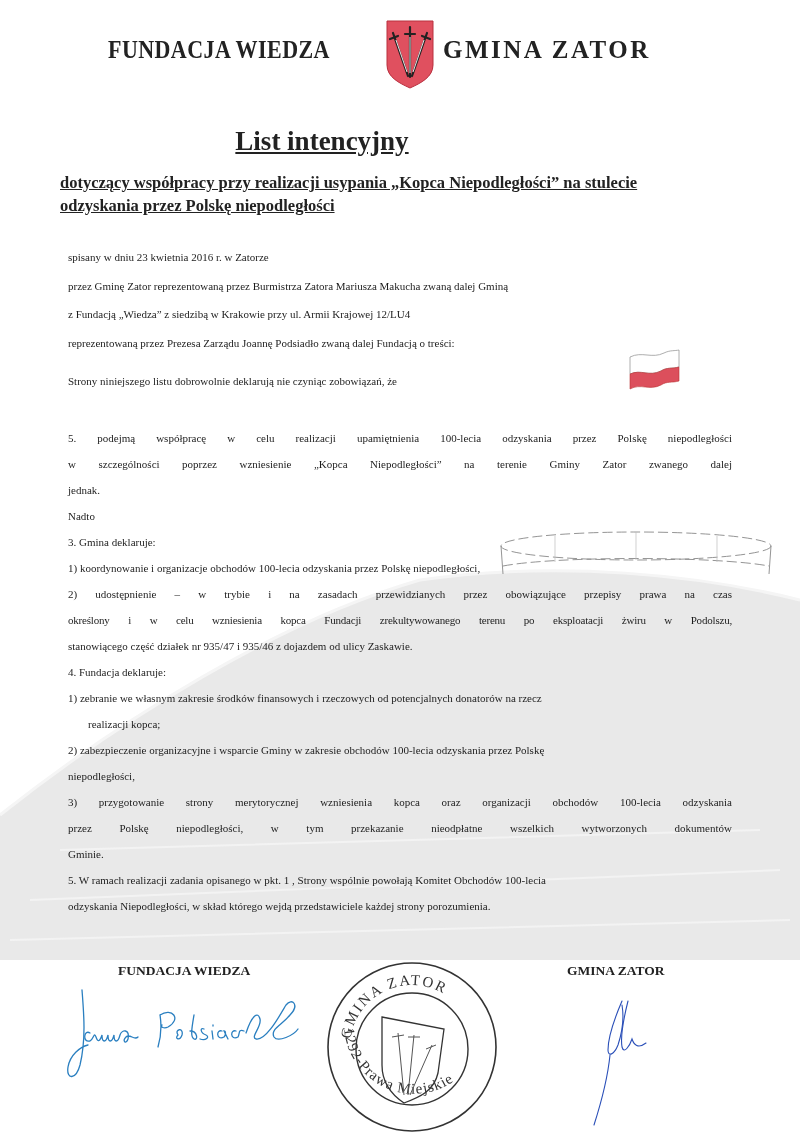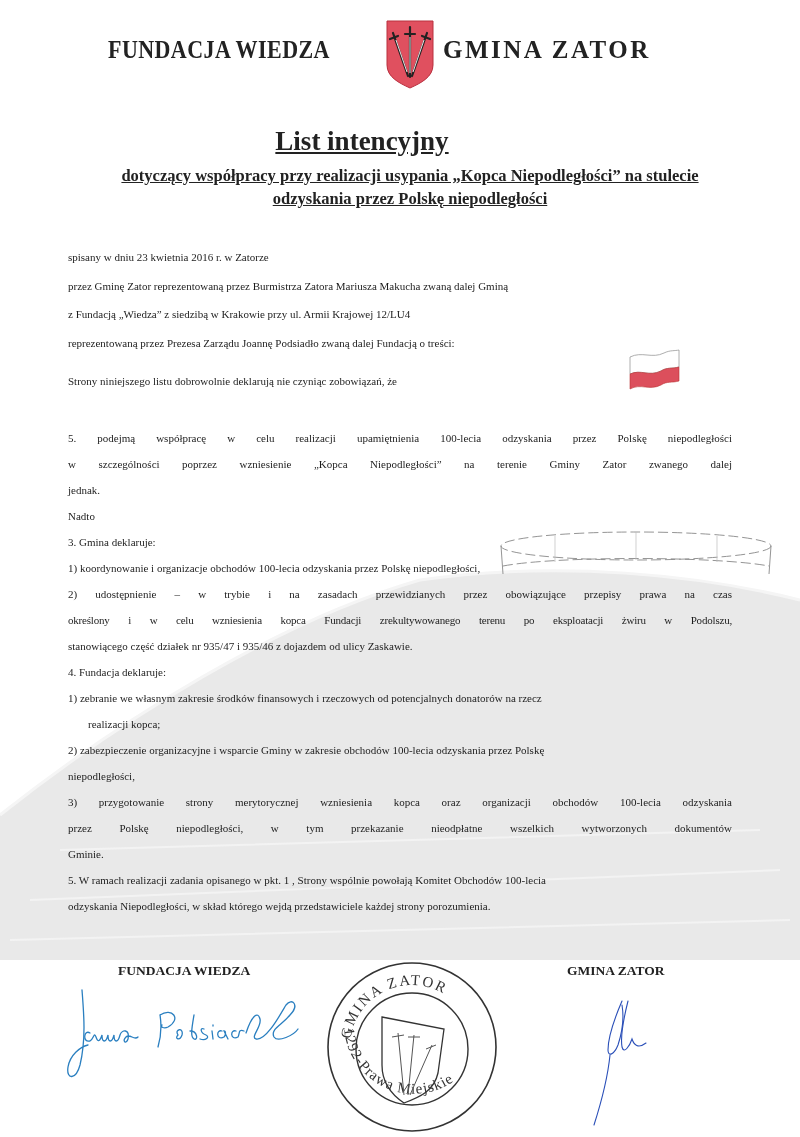--- a/index.html
+++ b/index.html
@@ -25,24 +25,23 @@
     position:absolute; left:443px; top:36px;
     font-family:"Liberation Serif", serif; font-size:25px; letter-spacing:2.5px;
     font-weight:bold; color:#222;
   }
   .crest { position:absolute; left:385px; top:19px; width:50px; height:70px; }
 
   .title {
     position:absolute; top:126px; left:0; width:644px; text-align:center; z-index:2;
     font-size:27px; font-weight:bold; text-decoration:underline; color:#222;
     font-family:"Liberation Serif", serif;
-    padding-left:40px;
   }
   .subtitle {
-    position:absolute; top:164px; left:60px; width:700px; text-align:center; z-index:2;
+    position:absolute; top:171px; left:60px; width:700px; text-align:left; z-index:2;
     font-size:16.5px; font-weight:bold; text-decoration:underline; line-height:23px;
     font-family:"Liberation Serif", serif; color:#222;
   }
   .body-text {
     position:absolute; left:68px; width:664px; z-index:2;
     font-size:11px; line-height:26px; font-family:"Liberation Serif", serif; color:#1d1d1d;
   }
   .line { white-space:nowrap; }
   .justify { text-align:justify; text-align-last:justify; white-space:normal; }
   .indent { padding-left:20px; }

